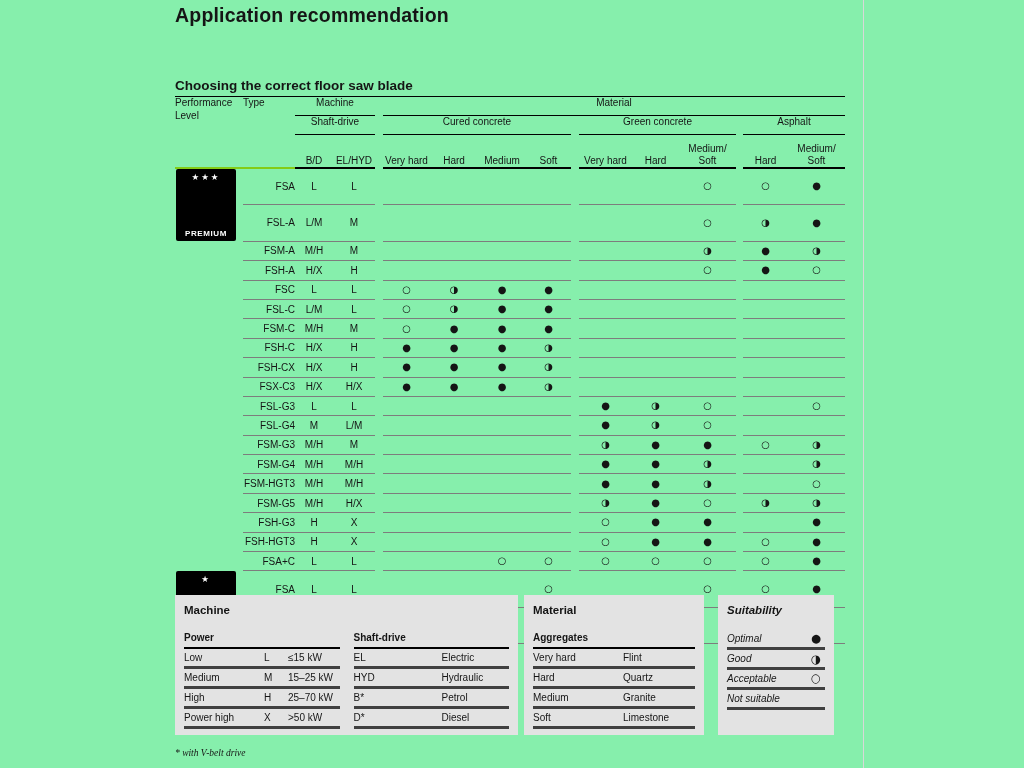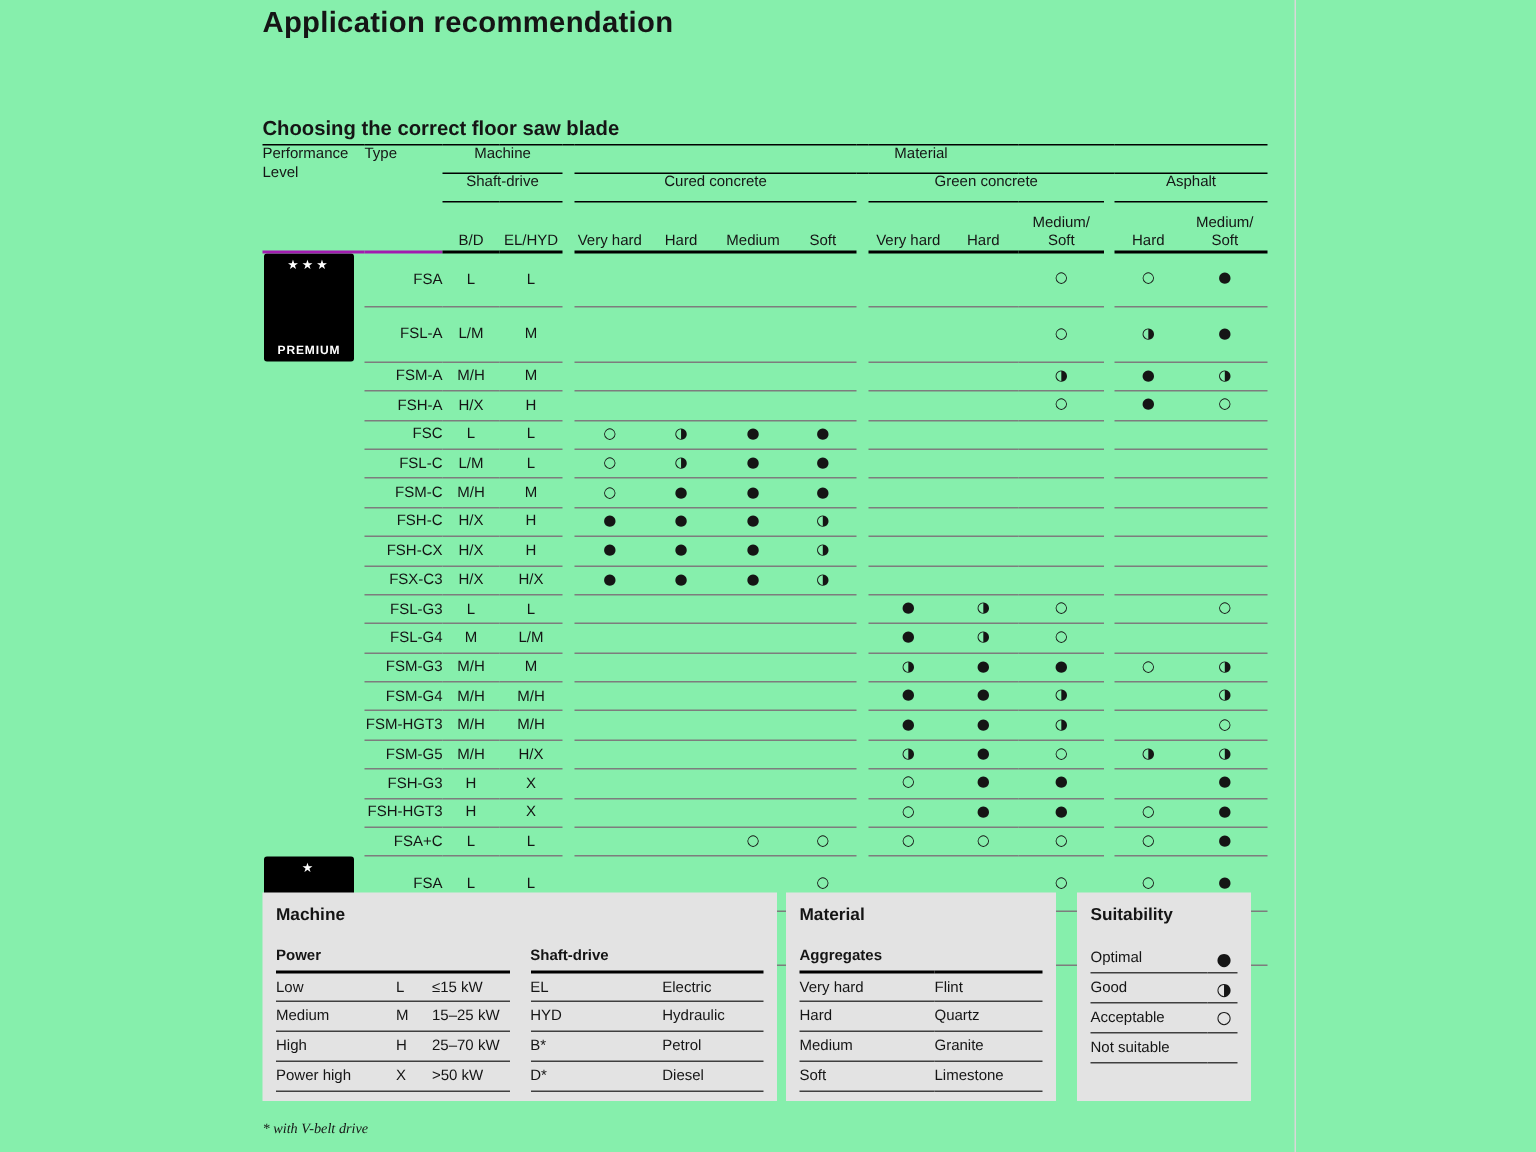--- a/index.html
+++ b/index.html
@@ -10,21 +10,21 @@
   .content { position:absolute; left:175px; top:0; width:670px; }
 
   .title { position:absolute; top:4px; left:0; font-size:19.5px; font-weight:bold; letter-spacing:0.2px; }
   .subtitle { position:absolute; top:66px; left:0; font-size:13.5px; font-weight:bold;margin-top:12px; }
 
   table.app { position:absolute; top:96px; left:0; width:670px; border-collapse:collapse;
     table-layout:fixed; border-top:1px solid #000; }
   table.app th, table.app td { font-size:10px; font-weight:normal; padding:0; }
 
   thead th { vertical-align:top; text-align:center; }
-  .h-perf, .h-type { text-align:left; font-weight:bold; border-bottom:2px solid #a21caf;
+  .h-perf, .h-type { text-align:left; font-weight:bold; border-bottom:2px solid #84cc16;
     white-space:pre-line; padding-top:3px; line-height:1.25; }
   .h-group { font-weight:bold; border-bottom:1px solid #000; height:19px; padding-top:3px; }
   .h-sub { border-bottom:1px solid #000; height:19px; padding-top:4px; }
   .h-col { border-bottom:2px solid #000; vertical-align:bottom; padding-bottom:3px;
     white-space:pre-line; height:33px; line-height:1.2; }
   th.sp, td.sp { border:none; }
 
   tbody td { height:19.4px; vertical-align:middle; }
   td.type, td.mach, td.sym { border-bottom:1px solid #7d7d7d; }
   td.type { font-weight:bold; font-size:9.5px; text-align:right; padding-left:2px; white-space:nowrap; }
@@ -34,29 +34,29 @@
 
   .badge { width:60px; background:#000; color:#fff; text-align:center;
     padding:3px 0 3px; border-radius:2px; margin-left:1px; }
   .badge-stars { font-family:"DejaVu Sans", sans-serif; font-size:8.5px; letter-spacing:2px; line-height:1.2; }
   .badge-label { font-size:8px; font-weight:bold; letter-spacing:0.6px; line-height:1.2;margin-top:47px; }
 
   .legend { position:absolute; top:595px; left:0; width:670px; display:flex; align-items:stretch; }
   .panel { background:#e3e3e3; padding:9px 9px 6px 9px; }
   .panel-machine { width:343px; margin-right:6px; }
   .panel-material { width:180px; margin-right:14px; }
-  .panel-suitability { width:116px; }
+  .panel-suitability { width:116px;font-style:italic; }
   .panel-title { font-size:11.5px; font-weight:bold; margin-bottom:13px; }
   .machine-cols { display:flex; }
   .sub-power { width:163px; margin-right:14px; }
   .sub-shaft { width:148px; }
   table.ltab { border-collapse:collapse; width:100%; }
   .ltab th { text-align:left; font-size:10px; font-weight:bold; border-bottom:2px solid #000;
     height:19px; vertical-align:bottom; padding-bottom:4px; }
-  .ltab td { font-size:10px; border-bottom:1px solid #404040; height:19.8px; vertical-align:middle; }
+  .ltab td { font-size:10px; border-bottom:3px solid #404040; height:19.8px; vertical-align:middle; }
   .ltab td.symcol { text-align:right; padding-right:4px; font-family:"DejaVu Sans", sans-serif; font-size:11.5px; }
 
   .footnote { position:absolute; top:748px; left:0; font-size:9.5px; font-style:italic;font-family:Liberation Serif, serif; }
 </style>
 </head>
 <body>
 
 <div class="sheet">
   <div class="page-edge"></div>
   <div class="content">

